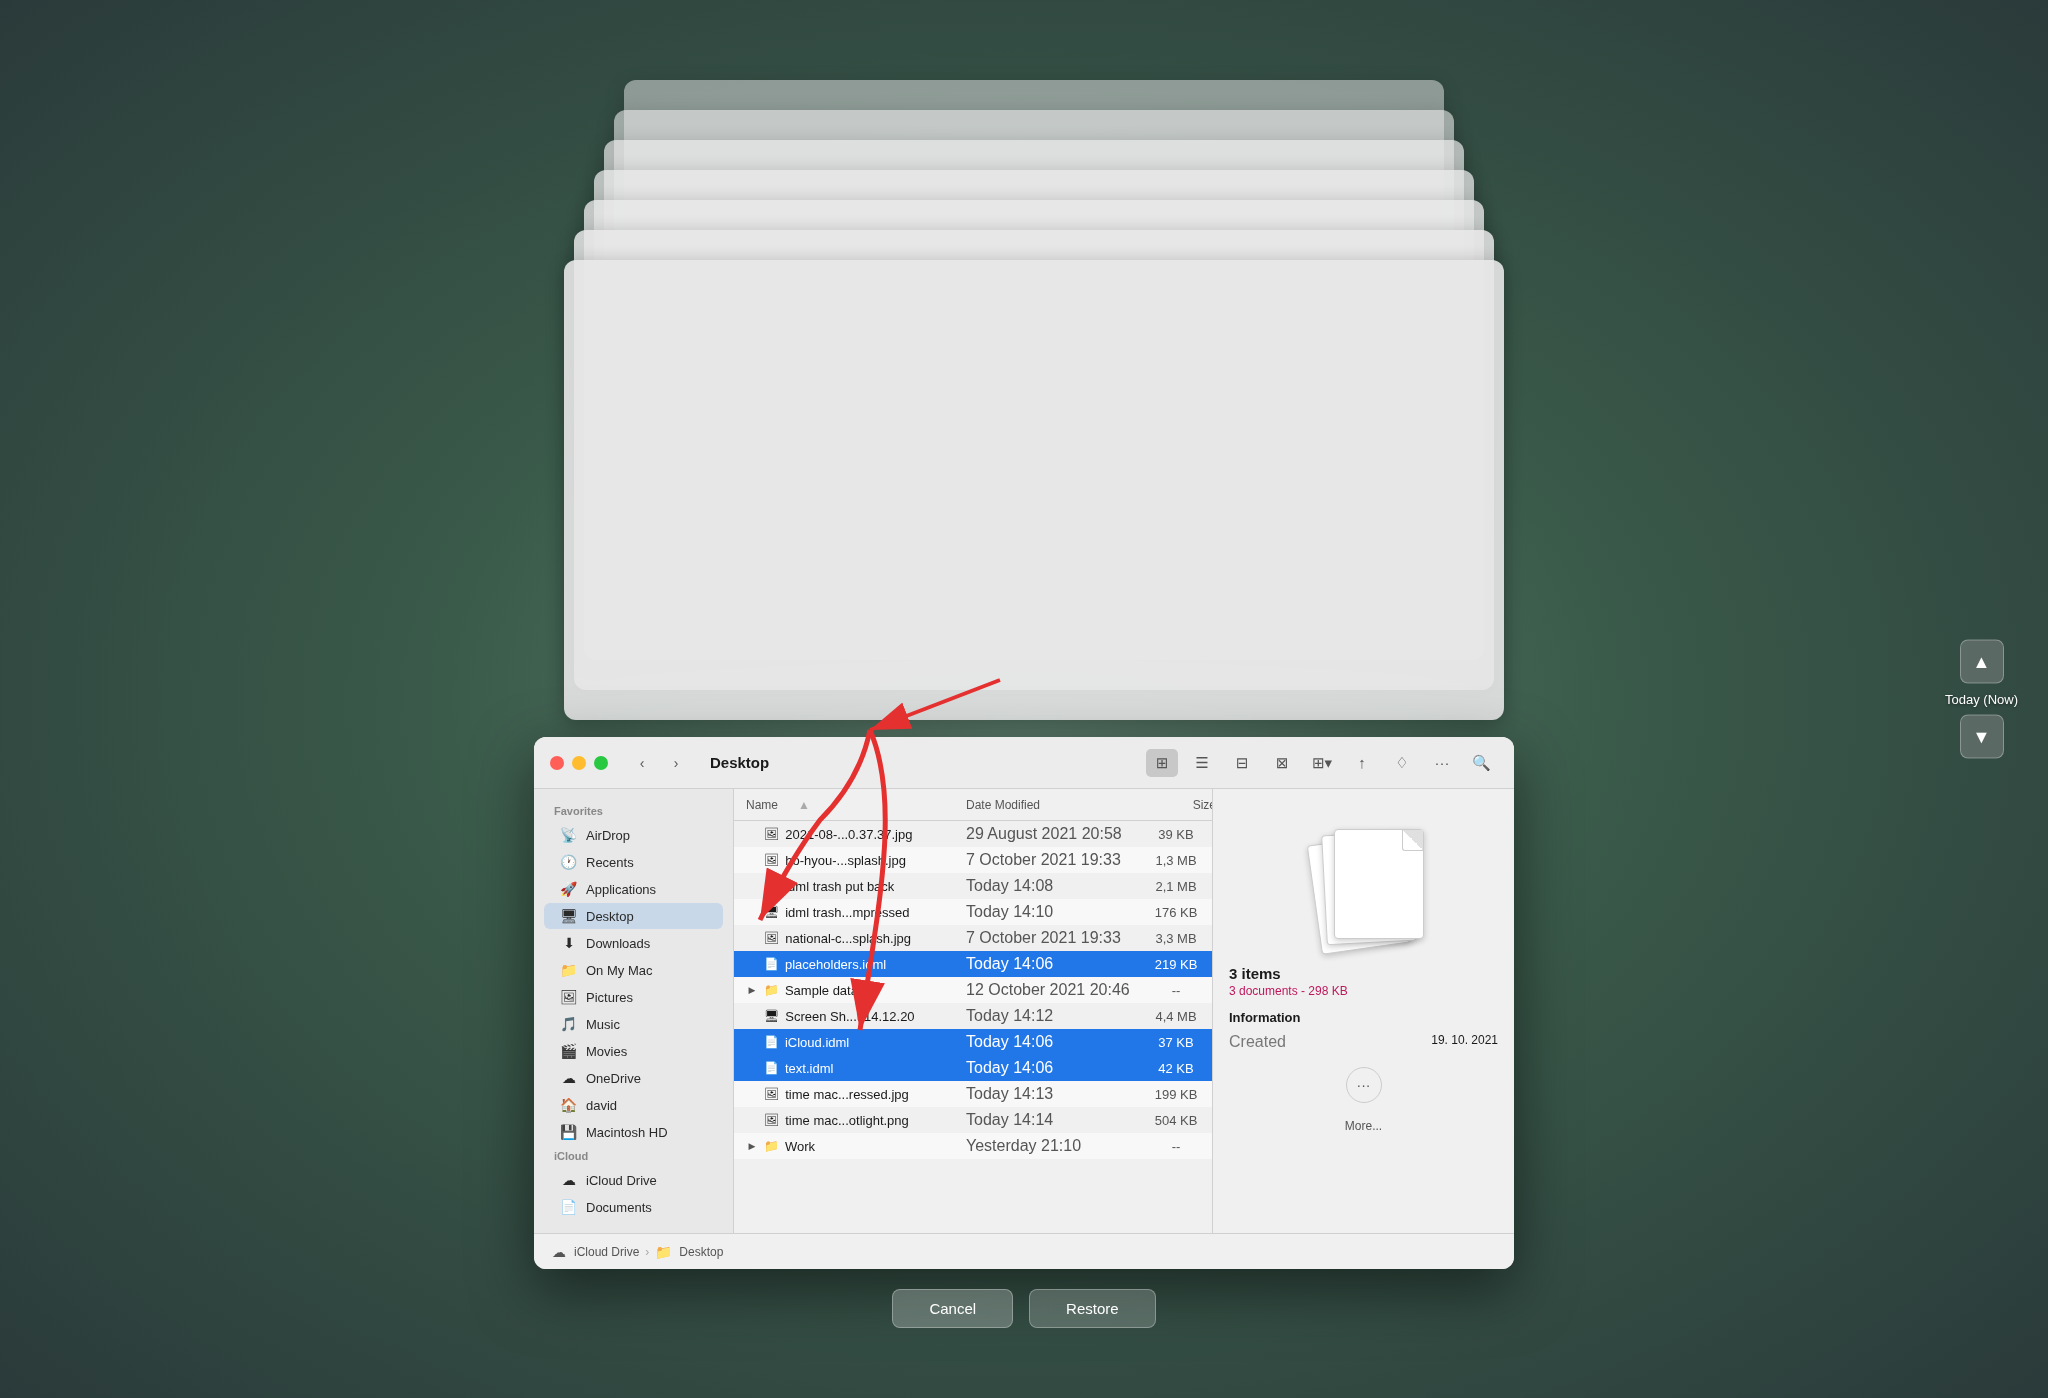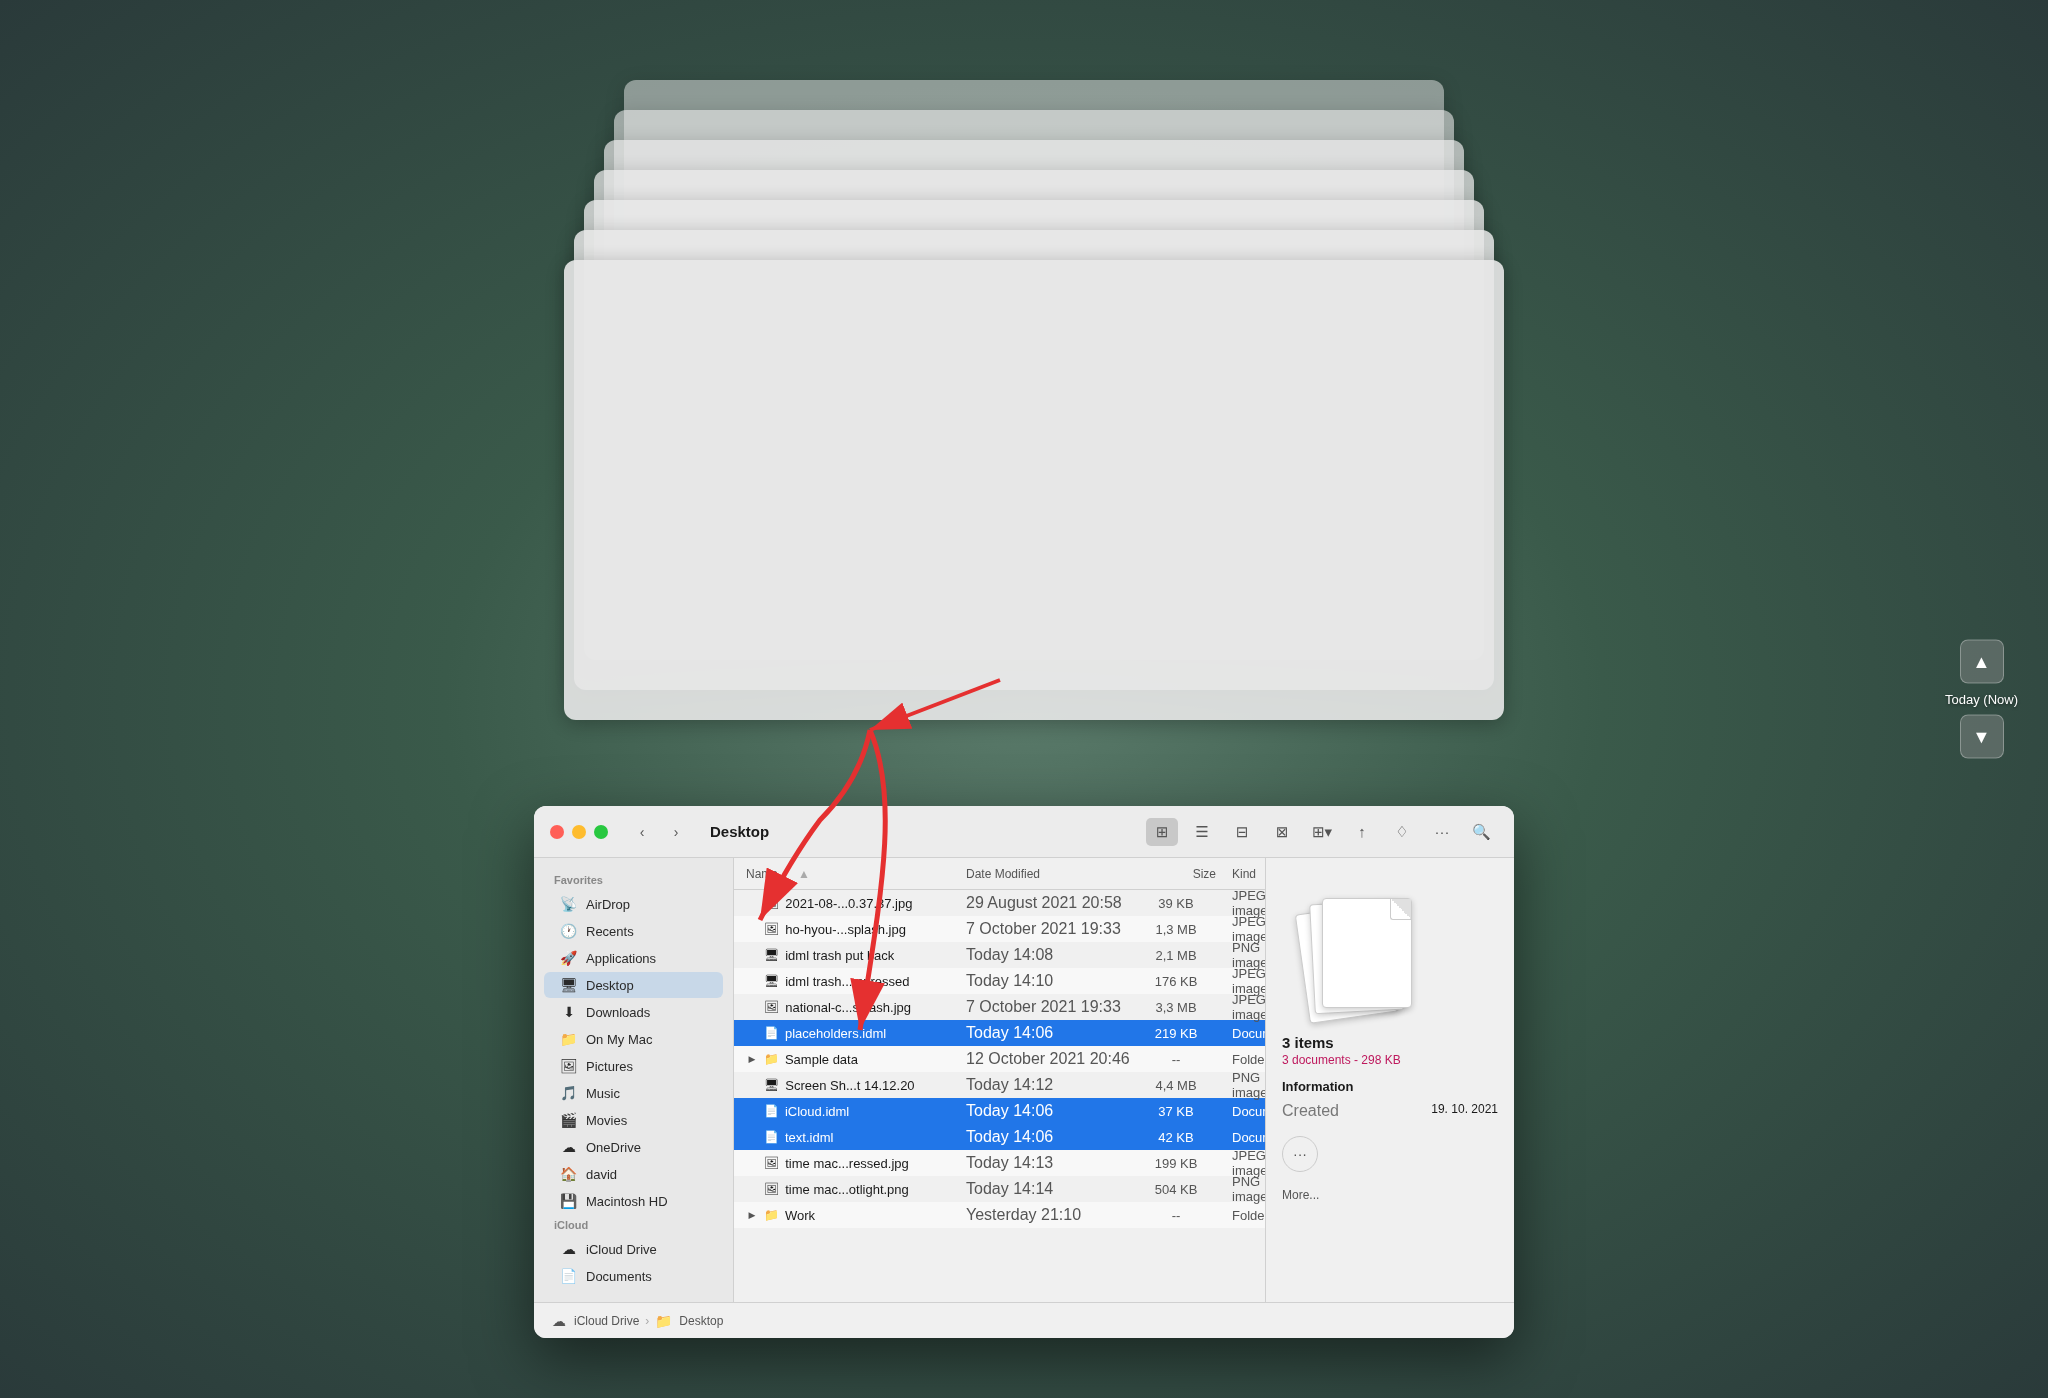--- a/index.html
+++ b/index.html
@@ -233,25 +233,26 @@
       text-overflow: ellipsis;
       white-space: nowrap;
       font-size: 13px;
     }
     .file-date { flex: 0 0 170px; font-size: 16px; color: #555; }
     .file-size { flex: 0 0 80px; text-align: center; font-size: 13px; color: #555; }
     .file-kind { flex: 1; padding-left: 16px; font-size: 13px; color: #555; }
 
     
     .preview-pane {
-      width: 249px;
+      width: 302px;
       border-left: 1px solid #d0d0d0;
       background: #f0f0f0;
       display: flex;
       flex-direction: column;
+      align-items: center;
       padding: 20px 16px 16px;
       flex-shrink: 0;
     }
     .preview-icon-stack {
       position: relative;
       width: 140px;
       height: 140px;
       margin-bottom: 16px;
     }
     .preview-doc {
@@ -707,20 +708,24 @@
     <div class="status-bar">
       <span class="sidebar-icon">☁</span>
       <span>iCloud Drive</span>
       <span class="breadcrumb-sep">›</span>
       <span class="sidebar-icon">📁</span>
       <span>Desktop</span>
     </div>
 
   </div>
 
+  <div class="bottom-buttons">
+    <button class="btn-cancel">Cancel</button>
+    <button class="btn-restore">Restore</button>
+  </div>
 
 </div>
 
 <svg style="position:absolute;top:0;left:0;width:2048px;height:1398px;pointer-events:none;">
   <defs>
     <marker id="arrowhead" markerWidth="10" markerHeight="7" refX="10" refY="3.5" orient="auto">
       <polygon points="0 0, 10 3.5, 0 7" fill="#e53030"></polygon>
     </marker>
   </defs>
 

